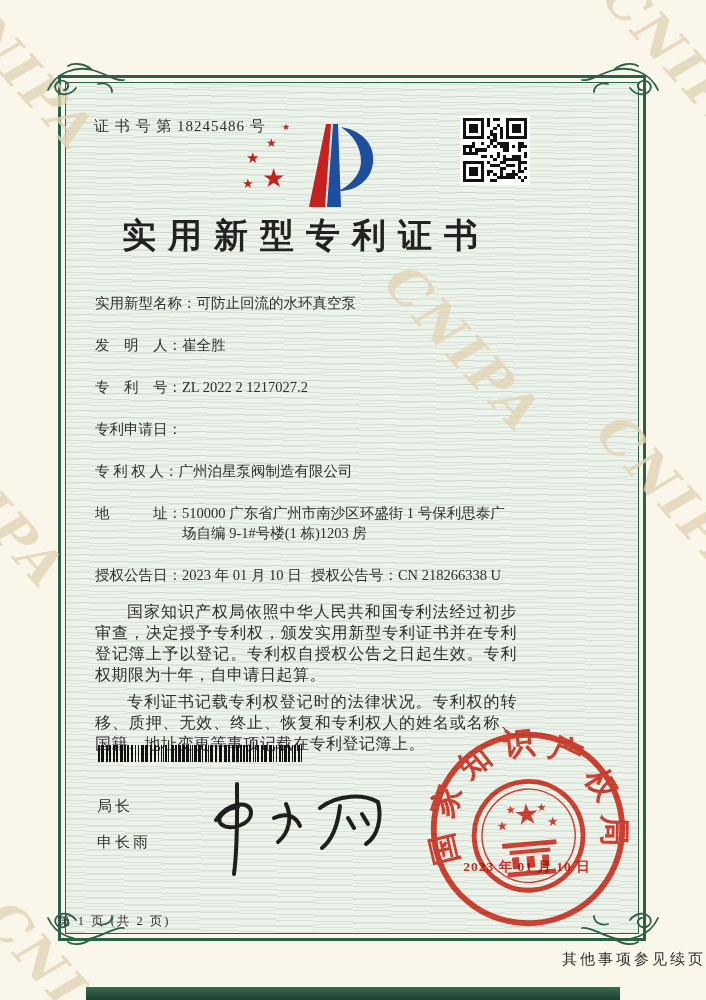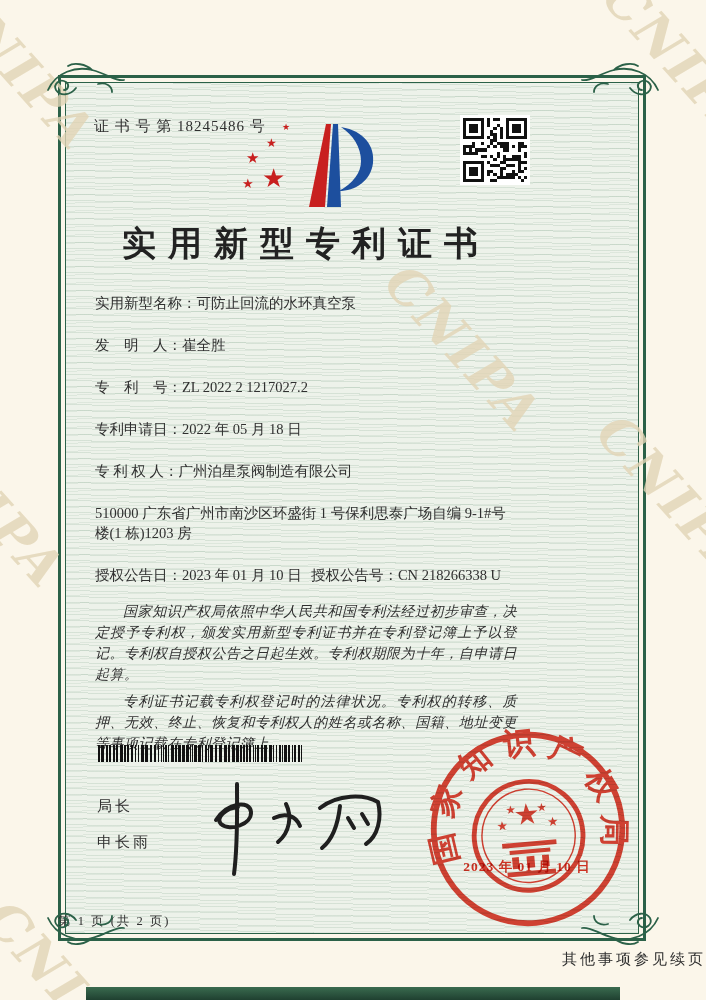--- a/index.html
+++ b/index.html
@@ -33,31 +33,31 @@
   
   .content{position:absolute;left:58px;top:75px;width:496px;height:866px;z-index:3;}
   .cert-no{position:absolute;left:36px;top:42px;font-size:15px;letter-spacing:1px;}
   .qr{position:absolute;right:24px;top:40px;width:64px;height:64px;background:#fff;padding:3px;}
   .qr svg{display:block;width:100%;height:100%;shape-rendering:crispEdges;}
 
   .logo{position:absolute;left:50%;top:46px;transform:translateX(-50%);width:140px;height:88px;}
   .logo .star{position:absolute;color:var(--logo_red);line-height:1;font-family:"DejaVu Sans",sans-serif;}
   .logo svg{position:absolute;left:58px;top:0;width:82px;height:88px;}
 
-  .title{position:absolute;left:0;right:0;top:138px;margin:8px;text-align:center;
+  .title{position:absolute;left:0;right:0;top:138px;margin:0;text-align:center;
          font-size:34px;font-weight:bold;letter-spacing:12px;color:#222;}
 
   .flow{position:absolute;left:37px;right:37px;top:218px;}
   .field-row{display:flex;font-size:14.5px;line-height:20px;margin-bottom:22px;}
   .flabel{white-space:pre;flex:none;}
   .fvalue{flex:1;}
   .grant-row{display:flex;font-size:14.5px;line-height:20px;margin-bottom:0;}
   .grant-pair{white-space:pre;}
   .grant-pair.right{margin-left:auto;margin-right:16px;}
-  .para{font-size:14px;line-height:21px;text-indent:2em;letter-spacing:.5px;margin:0 0 6px 0;text-align:justify;font-style:italic;}
+  .para{font-size:16px;line-height:21px;text-indent:2em;letter-spacing:.5px;margin:0 0 6px 0;text-align:justify;}
   .para:first-of-type{margin-top:16px;}
 
   .barcode{position:absolute;left:40px;top:670px;width:207px;height:17px;}
   .barcode svg{display:block;width:100%;height:100%;shape-rendering:crispEdges;}
 
   .sig-title{position:absolute;left:39px;top:722px;font-size:15px;letter-spacing:3px;text-align:center;}
   .sig-name{position:absolute;left:39px;top:758px;font-size:15px;letter-spacing:3px;}
   .signature{position:absolute;left:130px;top:703px;width:210px;height:100px;}
   .signature path{stroke:#1f1f1f;stroke-width:4;fill:none;stroke-linecap:round;stroke-linejoin:round;}
 
@@ -348,27 +348,27 @@
       <div class="field-row">
         <span class="flabel">发　明　人：</span>
         <span class="fvalue">崔全胜</span>
       </div>
       <div class="field-row">
         <span class="flabel">专　利　号：</span>
         <span class="fvalue">ZL 2022 2 1217027.2</span>
       </div>
       <div class="field-row">
         <span class="flabel">专利申请日：</span>
-        <span class="fvalue">2022 年 05 月 18 日</span>
       </div>
       <div class="field-row">
         <span class="flabel">专 利 权 人：</span>
         <span class="fvalue">广州泊星泵阀制造有限公司</span>
       </div>
       <div class="field-row">
+        <span class="flabel">地　　　址：</span>
         <span class="fvalue">510000 广东省广州市南沙区环盛街 1 号保利思泰广场自编 9-1#号楼(1 栋)1203 房</span>
       </div>
 
       <div class="grant-row">
         <span class="grant-pair"><span>授权公告日：</span><span>2023 年 01 月 10 日</span></span>
         <span class="grant-pair right"><span>授权公告号：</span><span>CN 218266338 U</span></span>
       </div>
 
       <p class="para">国家知识产权局依照中华人民共和国专利法经过初步审查，决定授予专利权，颁发实用新型专利证书并在专利登记簿上予以登记。专利权自授权公告之日起生效。专利权期限为十年，自申请日起算。</p>
       <p class="para">专利证书记载专利权登记时的法律状况。专利权的转移、质押、无效、终止、恢复和专利权人的姓名或名称、国籍、地址变更等事项记载在专利登记簿上。</p>

